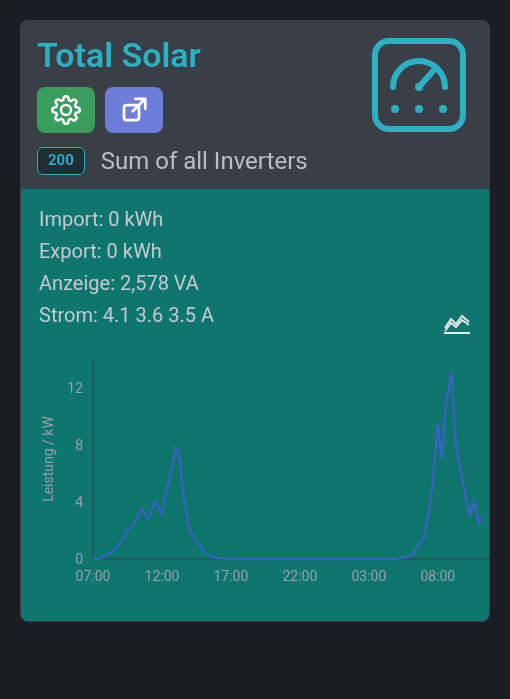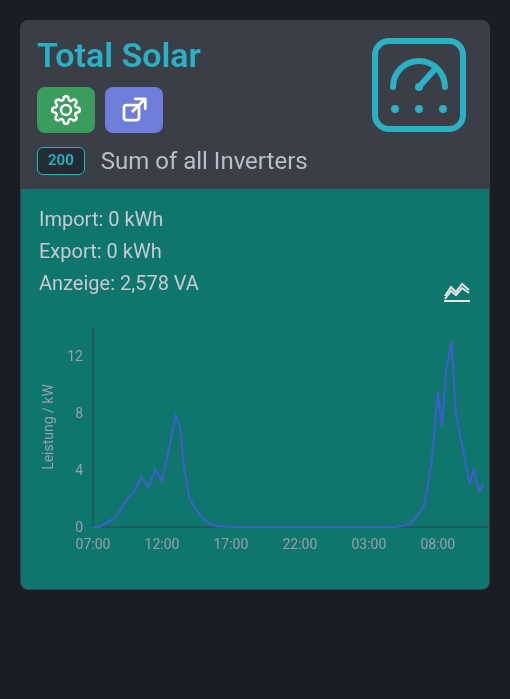--- a/index.html
+++ b/index.html
@@ -150,20 +150,24 @@
       <span>Import:</span>
       <span>0 kWh</span>
     </div>
     <div class="metric-line">
       <span>Export:</span>
       <span>0 kWh</span>
     </div>
     <div class="metric-line">
       <span>Anzeige:</span>
       <span>2,578 VA</span>
+    </div>
+    <div class="metric-line">
+      <span>Strom:</span>
+      <span>4.1 3.6 3.5 A</span>
     </div>
 
     <div class="chart-icon">
       <svg width="28" height="24" viewBox="0 0 28 24">
         <line x1="1" y1="22" x2="27" y2="22" stroke="#e5e7ea" stroke-width="2"></line>
         <polyline points="2,17 8,8 13,13 19,5 26,11" fill="none" stroke="#e5e7ea" stroke-width="2"></polyline>
         <polyline points="2,20 8,12 13,16 19,9 26,14" fill="none" stroke="#e5e7ea" stroke-width="2"></polyline>
       </svg>
     </div>
   </div>

